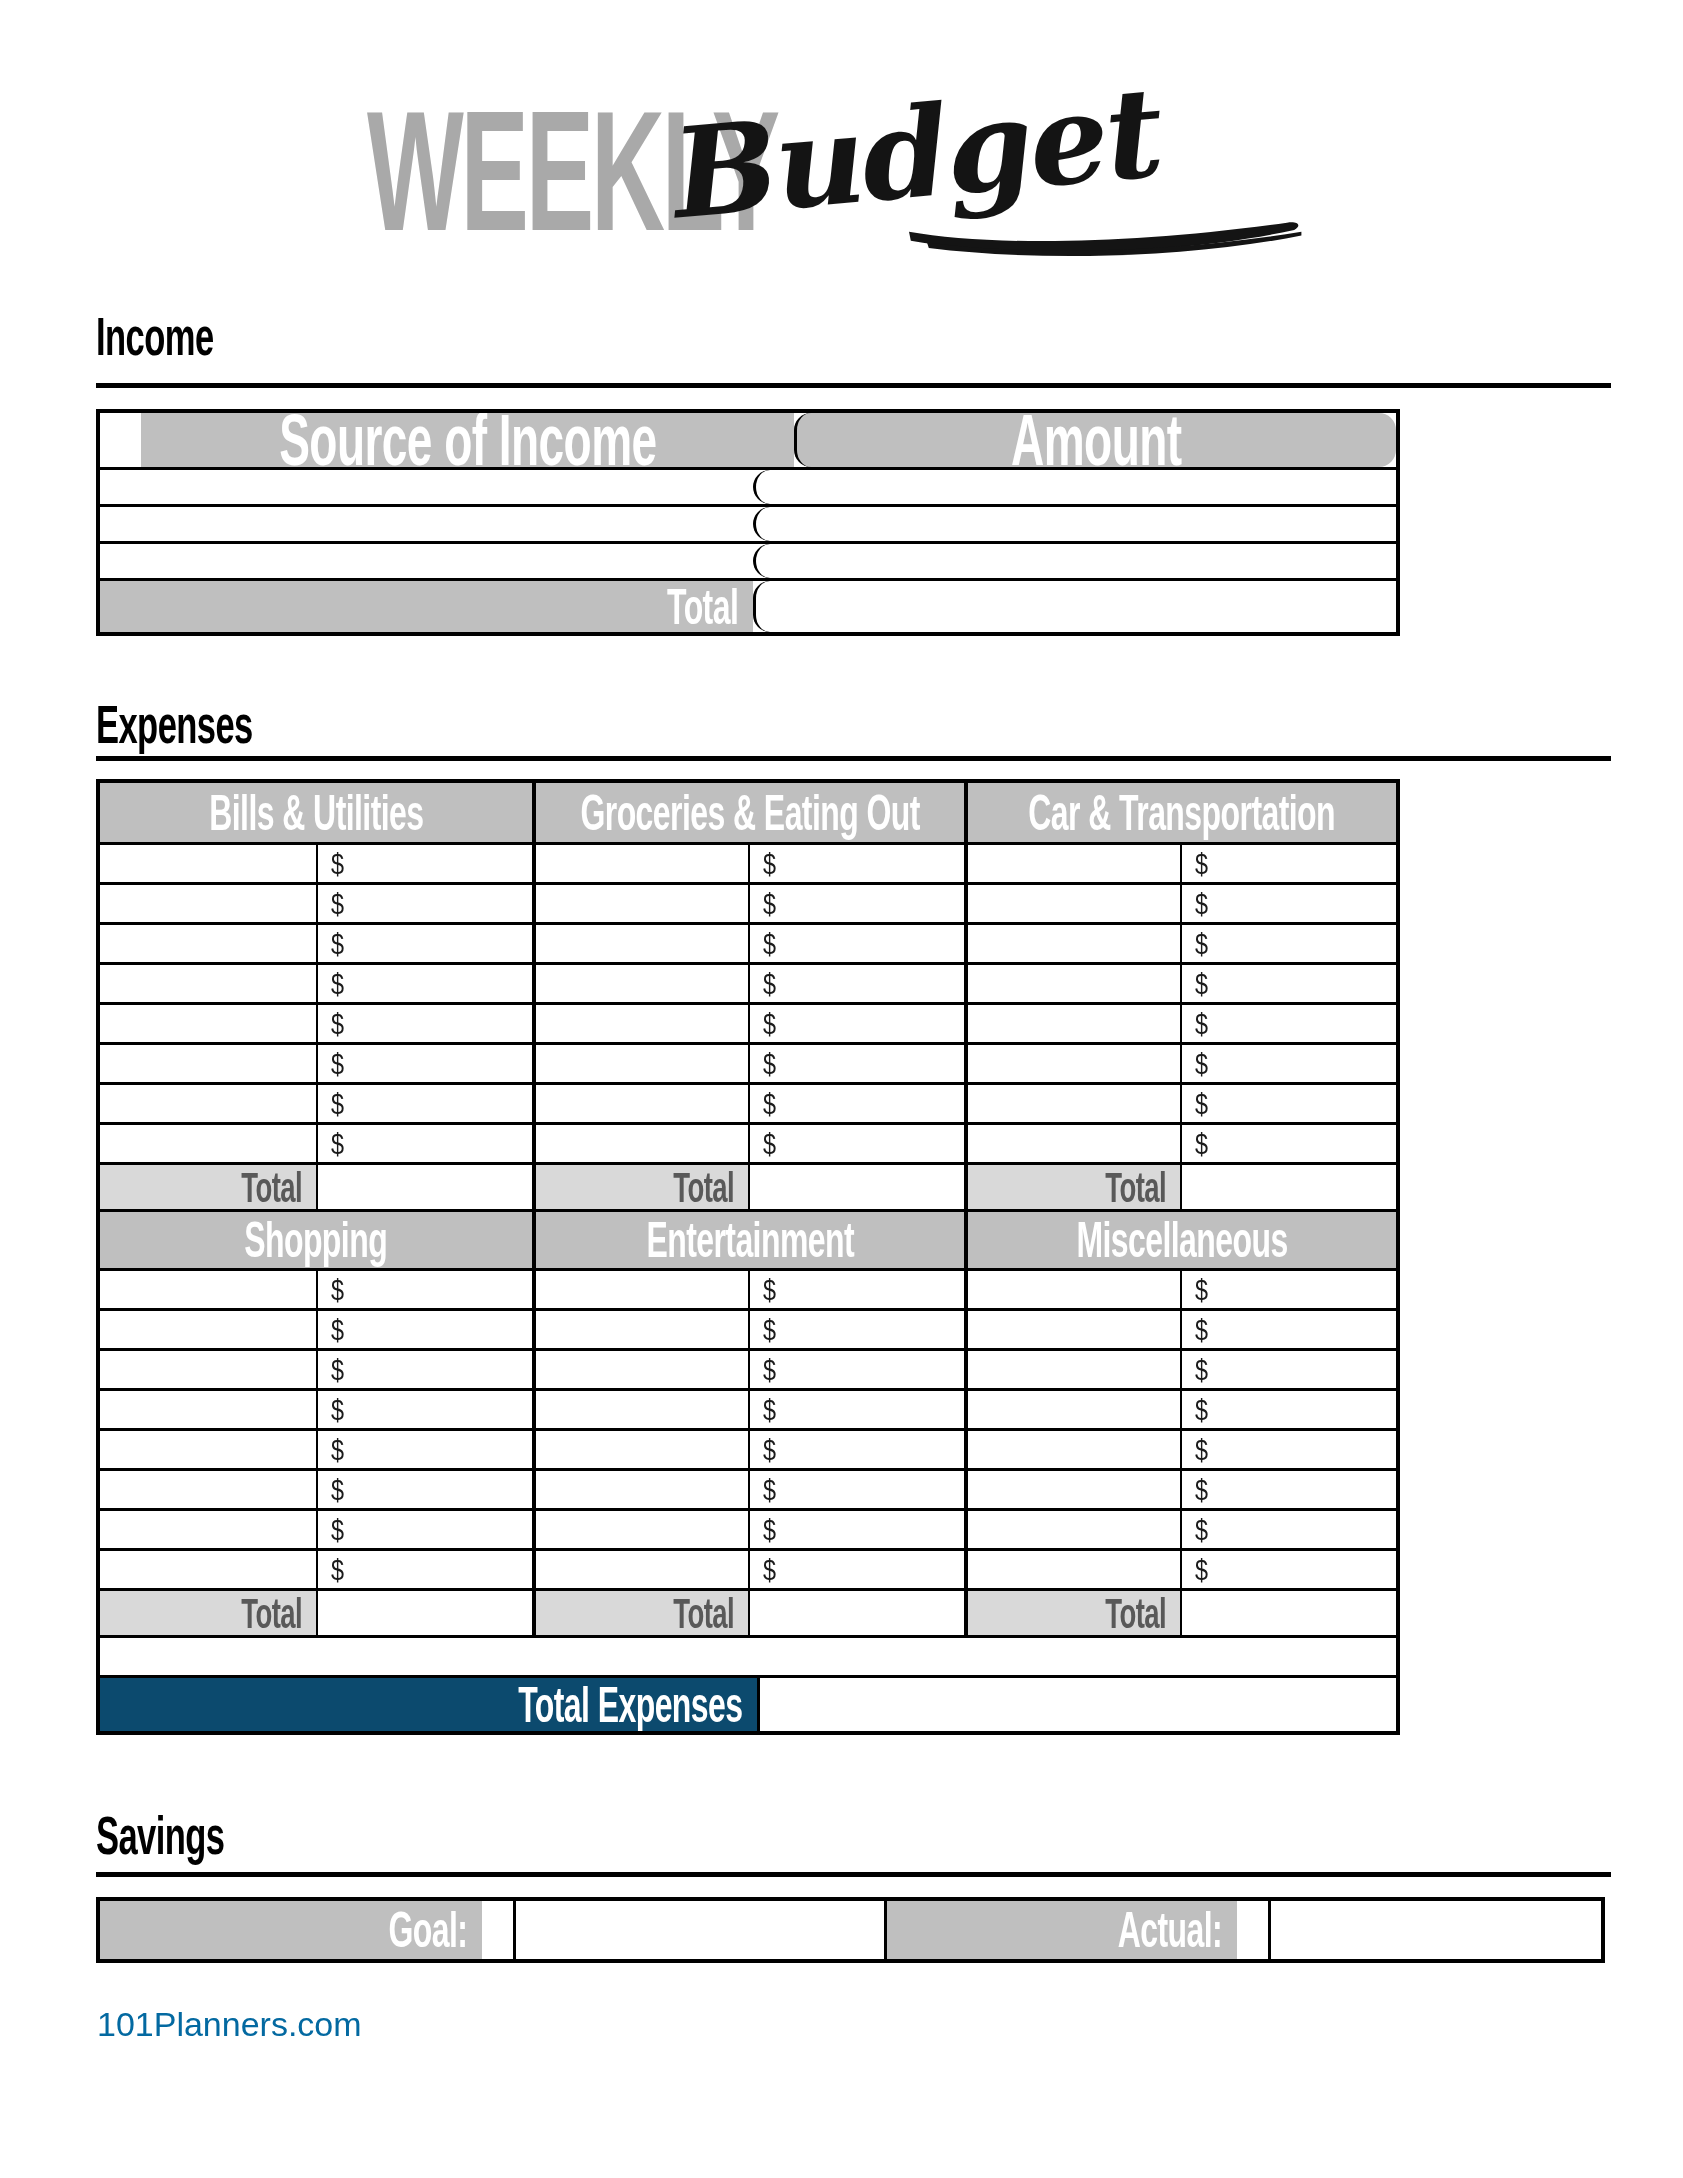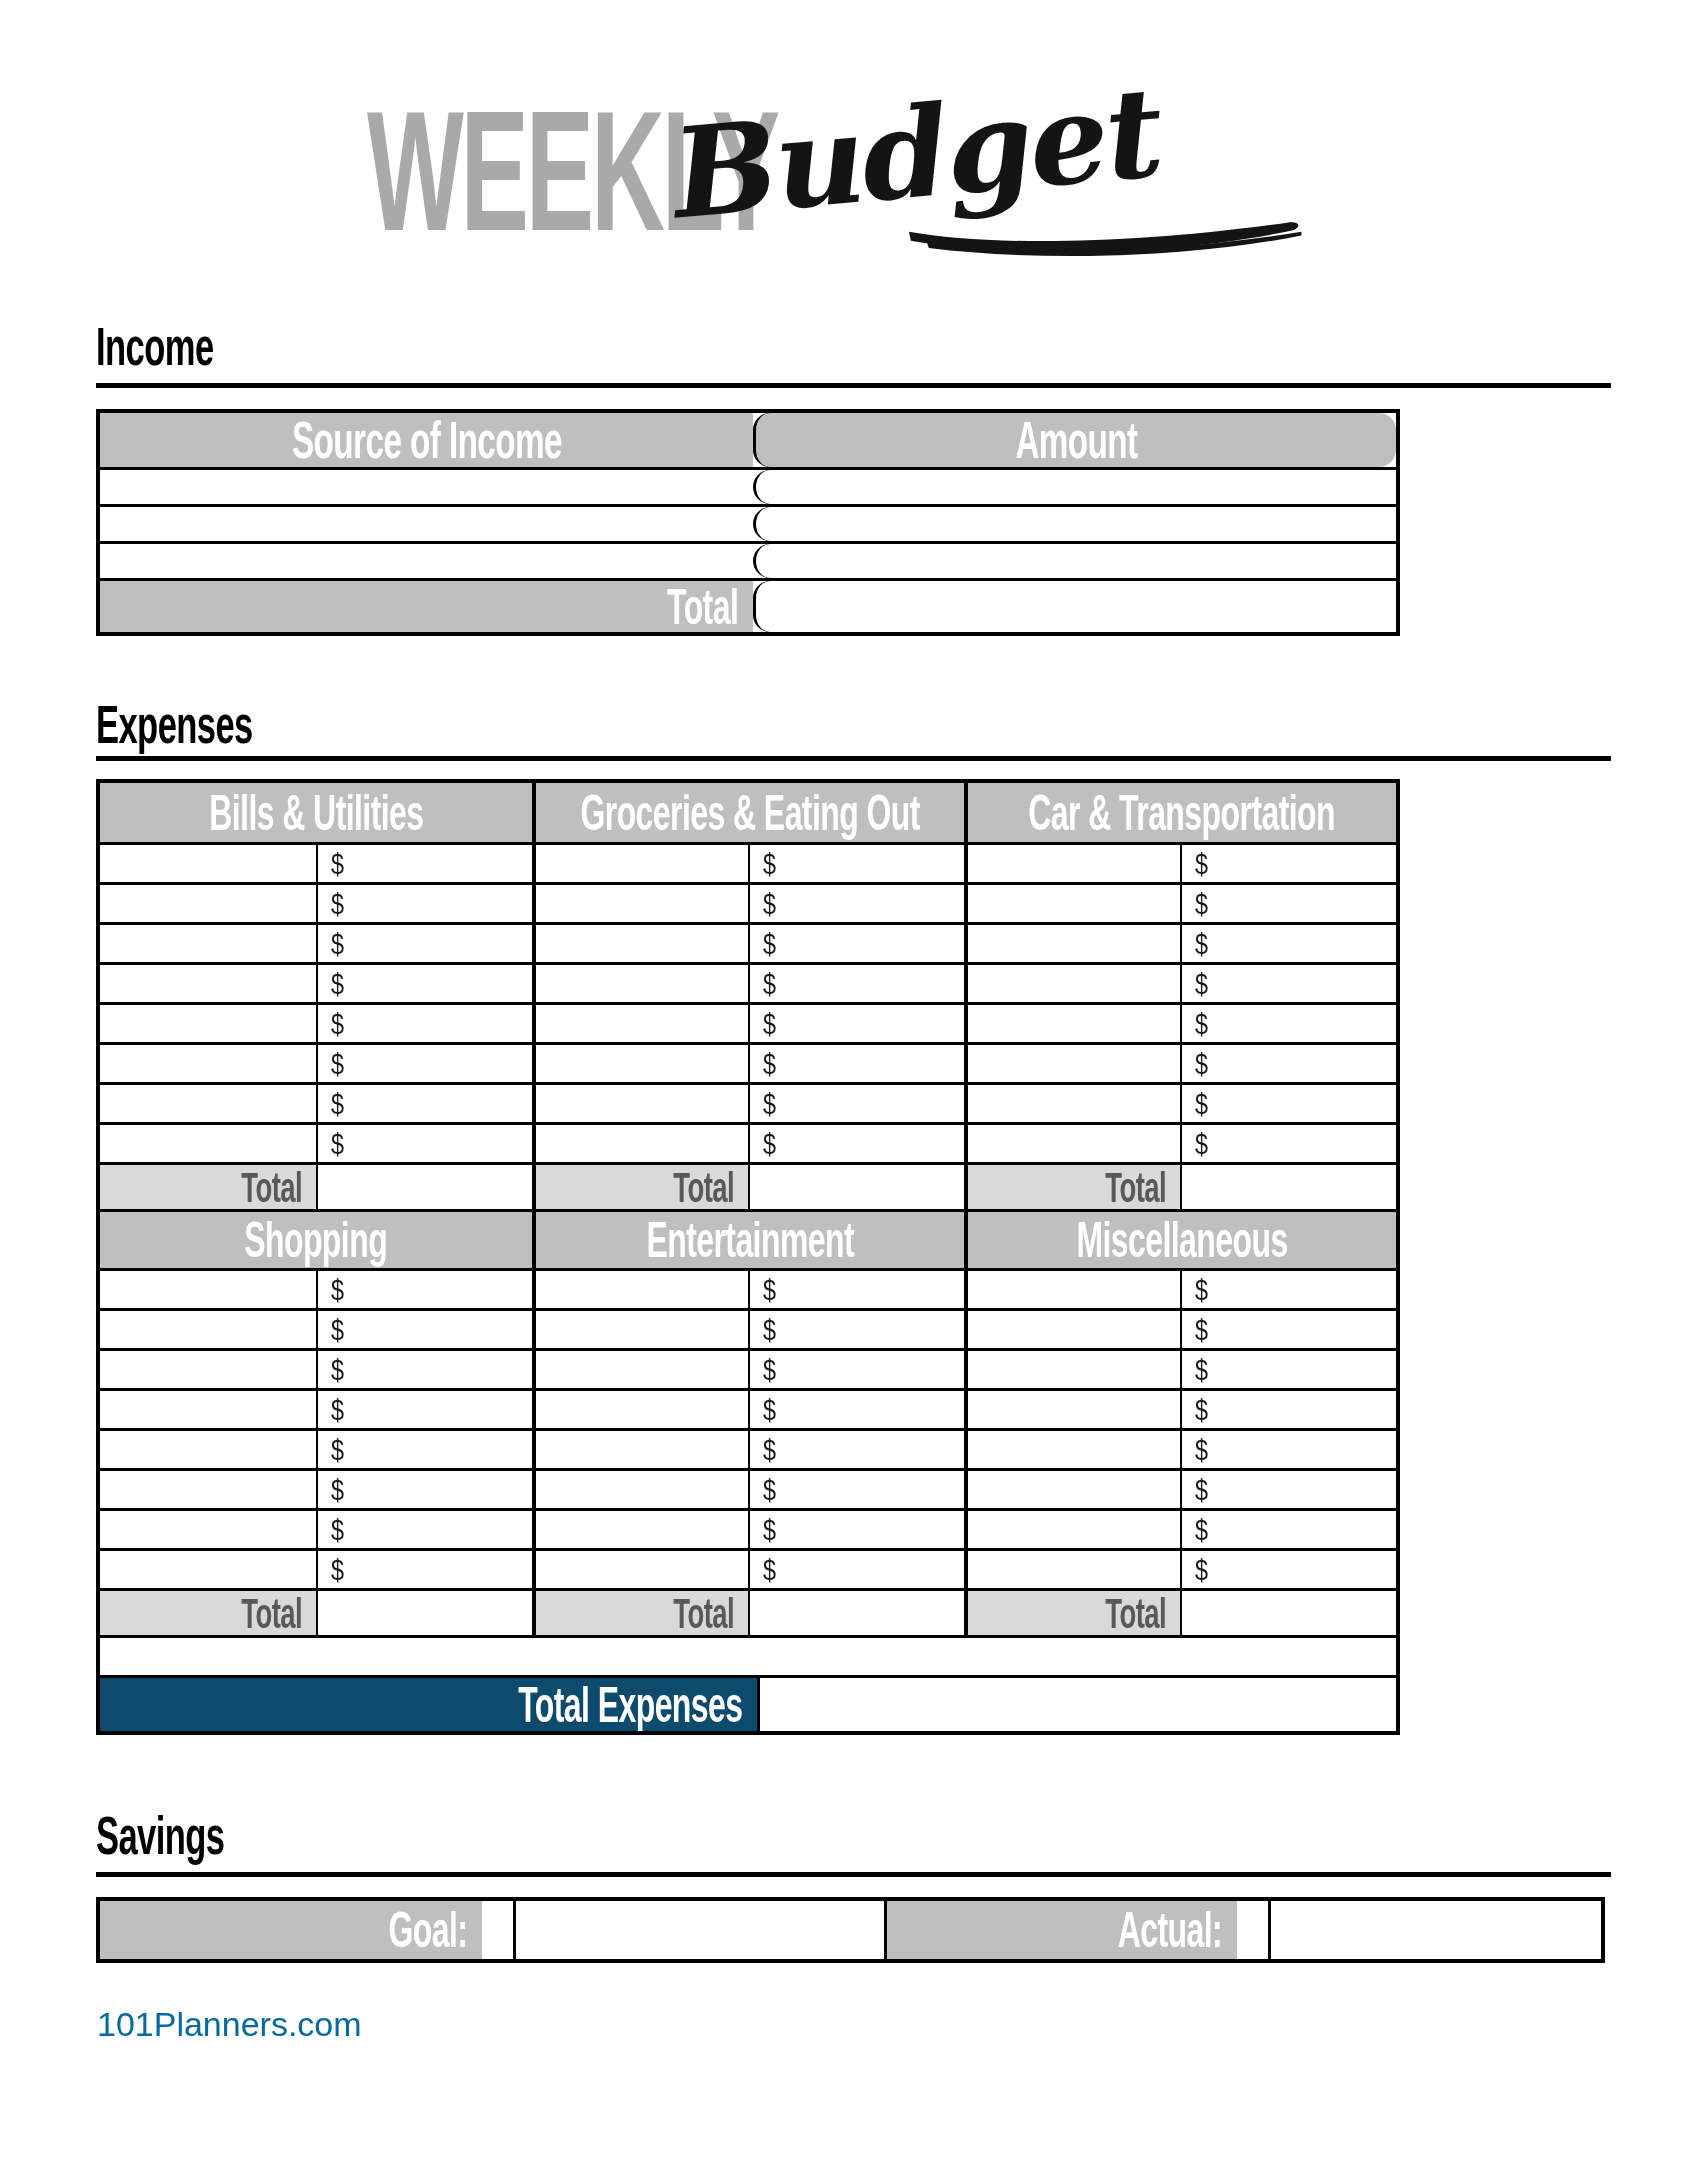--- a/index.html
+++ b/index.html
@@ -41,21 +41,21 @@
   .hdr-bg{background:#bfbfbf;}
   .sub-bg{background:#d9d9d9;}
   .dark-bg{background:#0c4a6e;}
   .wt{color:#ffffff;font-weight:700;}
   .gt{color:#595959;font-weight:700;}
 
   
   .income-tbl{top:409px;width:1304px;}
   .inc-cols{grid-template-columns:653px 1fr;}
   .inc-cols .cell + .cell{border-left:3.6px solid #000;border-radius:17px;}
-  .inc-hdr{height:54px;font-size:52px;}
+  .inc-hdr{height:54px;font-size:72px;padding-left:41px;}
   .inc-row{height:37px;}
   .inc-tot{height:54px;font-size:50px;}
 
   
   .exp-tbl{top:779px;width:1304px;text-align:right;}
   .grp3{grid-template-columns:repeat(3,1fr);height:59px;font-size:50px;}
   .grp3 .cell + .cell{border-left:4.5px solid #000;}
   .cols6{grid-template-columns:repeat(6,1fr);}
   .cols6 .cell:nth-child(2),
   .cols6 .cell:nth-child(4),
@@ -80,21 +80,21 @@
 </head>
 <body>
 
 <div class="weekly">WEEKLY</div>
 <div class="budget">Budget</div>
 <svg class="swash" viewBox="0 0 440 60" xmlns="http://www.w3.org/2000/svg">
   <path d="M0,22 C90,38 250,36 420,12 C430,10 438,14 428,20 C300,48 120,52 2,32 Z" fill="#141414"></path>
   <path d="M20,34 C140,50 300,44 436,22 L436,26 C320,50 150,56 22,40 Z" fill="#141414"></path>
 </svg>
 
-<div class="sec-h" style="top:317px"><span class="cx cx-l">Income</span></div>
+<div class="sec-h" style="top:307px"><span class="cx cx-l">Income</span></div>
 <div class="rule" style="top:383px"></div>
 
 <div class="tbl income-tbl">
   <div class="row first inc-cols inc-hdr">
     <div class="cell ctr hdr-bg wt">
         <span class="cx cx-c">Source of Income</span>
       </div>
     <div class="cell ctr hdr-bg wt">
         <span class="cx cx-c">Amount</span>
       </div>

